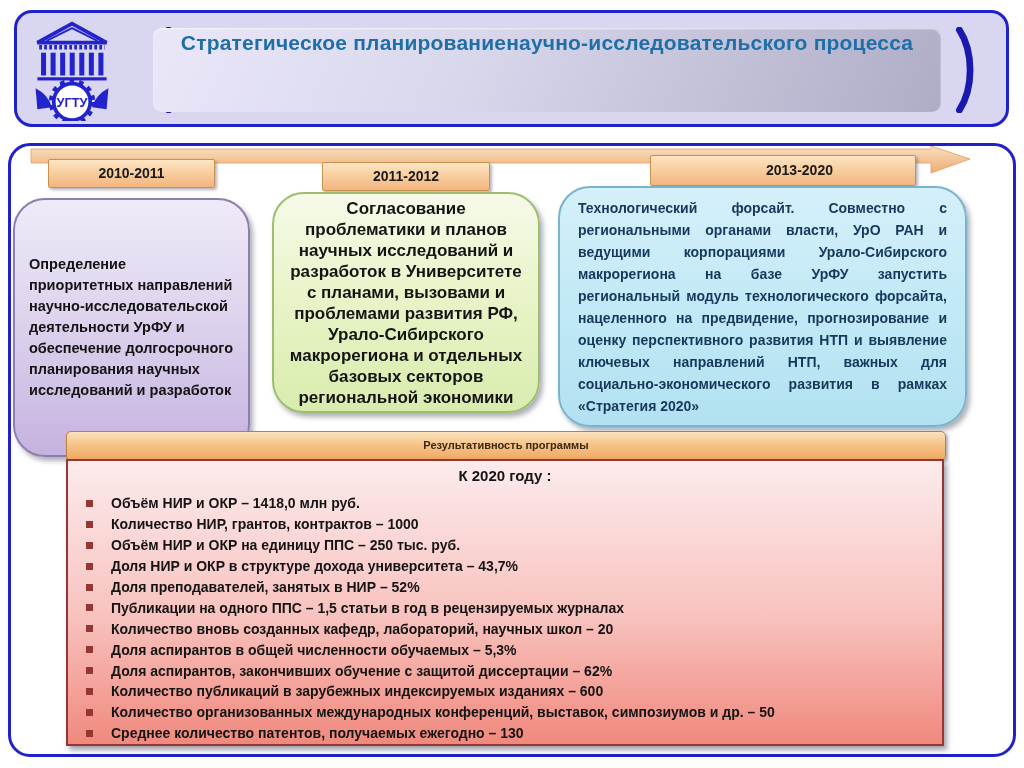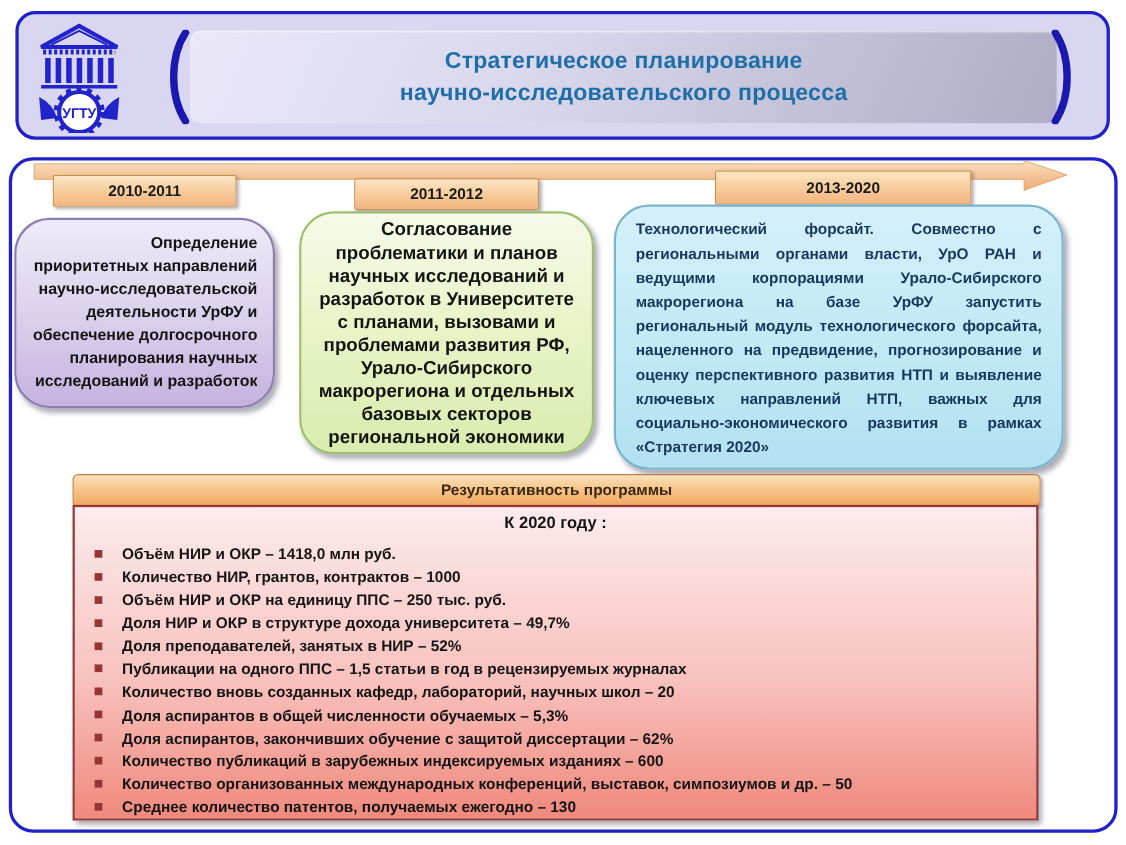--- a/index.html
+++ b/index.html
@@ -10,55 +10,55 @@
   
   .header {
     position:absolute; left:14px; top:10px; width:989px; height:111px;
     background:#D9D6F1; border:3px solid #2021C8; border-radius:18px;
   }
   .logo { position:absolute; left:12px; top:6px; width:86px; height:102px; }
   .bracket { position:absolute; top:14px; width:24px; height:86px; }
   .bracket-left  { left:132px; }
   .bracket-right { left:938px; }
   .banner {
-    position:absolute; left:156px; top:15px; width:788px; height:84px;
+    position:absolute; left:136px; top:15px; width:788px; height:84px;
     background:linear-gradient(115deg,#E9E7F8 0%,#D9D7EC 40%,#AFADC6 100%);
-    border-radius:9px; display:flex; flex-direction:column; justify-content:center;
+    border-radius:9px; display:flex; justify-content:center;
     text-align:center; box-shadow:inset 0 1px 2px rgba(255,255,255,0.7);
   }
   .banner .title-line {
     font-size:21px; font-weight:bold; color:#1E6FA8; line-height:29px; letter-spacing:0.2px;
   }
   
   .main {
     position:absolute; left:8px; top:143px; width:1002px; height:608px;
     background:#ffffff; border:3px solid #2021C8; border-radius:22px;
   }
   .timeline-arrow { position:absolute; left:15px; top:0px; width:950px; height:30px; }
   .year-box {
     position:absolute;
     background:linear-gradient(#FCE5C4 0%,#F8CFA0 45%,#F3B57F 100%);
     border:1px solid #C9914F; border-radius:2px;
     font-size:14px; font-weight:bold; color:#1a1a1a; text-align:center;
     box-shadow:2px 2px 3px rgba(90,90,110,0.45);
   }
   .year-1 { left:37px;  top:13px; width:165px; height:27px; line-height:27px; }
   .year-2 { left:311px; top:16px; width:166px; height:27px; line-height:27px; }
-  .year-3 { left:639px; top:9px;  width:231px; height:29px; line-height:29px; }
+  .year-3 { left:639px; top:9px;  width:231px; height:29px; line-height:29px;padding-left:33px; }
   .stage {
     position:absolute; border-radius:32px; display:flex; align-items:center;
     box-shadow:3px 4px 5px rgba(110,110,130,0.55);
     font-weight:bold;
   }
   .stage-text { width:100%; }
   .stage-purple {
-    left:2px; top:52px; width:237px; height:173px;
+    left:2px; top:52px; width:237px; height:259px;
     background:linear-gradient(#EFEAF8 0%,#DED4EE 45%,#C5B3DF 100%);
     border:2px solid #8E7DAF;
-    font-size:14.5px; line-height:21px; color:#141414; text-align:right;
+    font-size:14.5px; line-height:21px; color:#141414; text-align:left;
     padding:0 14px; box-sizing:border-box;
   }
   .stage-green {
     left:261px; top:46px; width:268px; height:221px;
     background:linear-gradient(#F6FAE9 0%,#E9F4C9 45%,#D9ECAE 100%);
     border:2px solid #9DBE6E;
     font-size:17px; line-height:21px; color:#141414; text-align:center;
     padding:0 13px; box-sizing:border-box;
   }
   .stage-cyan {
@@ -67,21 +67,21 @@
     border:2px solid #7AB4CB;
     font-size:14px; line-height:22px; color:#17375D;
     text-align:justify; padding:0 18px; box-sizing:border-box;
   }
   
   .results-header {
     position:absolute; left:55px; top:285px; width:878px; height:28px;
     background:linear-gradient(#FBE2BE 0%,#F6C globalization88 45%,#F1A862 100%);
     background:linear-gradient(#FBE2BE 0%,#F6C488 45%,#F1A862 100%);
     border:1px solid #BE7E3E; border-radius:5px;
-    font-size:14px; font-weight:bold; color:#3B2612; text-align:center; line-height:27px;
+    font-size:11px; font-weight:bold; color:#3B2612; text-align:center; line-height:27px;
     box-shadow:2px 2px 3px rgba(90,90,110,0.5);
   }
   .results-box {
     position:absolute; left:55px; top:313px; width:878px; height:287px;
     background:linear-gradient(#FCEBED 0%,#F8C2BE 55%,#F0897D 100%);
     border:2px solid #963634; box-sizing:border-box;
     box-shadow:3px 4px 5px rgba(90,90,110,0.55);
   }
   .results-subtitle {
     padding-top:6px; text-align:center; font-size:15px; font-weight:bold; color:#141414; height:23px;
@@ -176,21 +176,21 @@
         <div class="r-item">
           <span class="r-bullet"></span>
           <span class="r-text">Количество НИР, грантов, контрактов – 1000</span>
         </div>
         <div class="r-item">
           <span class="r-bullet"></span>
           <span class="r-text">Объём НИР и ОКР на единицу ППС – 250 тыс. руб.</span>
         </div>
         <div class="r-item">
           <span class="r-bullet"></span>
-          <span class="r-text">Доля НИР и ОКР в структуре дохода университета – 49,7%</span>
+          <span class="r-text">Доля НИР и ОКР в структуре дохода университета – 43,7%</span>
         </div>
         <div class="r-item">
           <span class="r-bullet"></span>
           <span class="r-text">Доля преподавателей, занятых в НИР – 52%</span>
         </div>
         <div class="r-item">
           <span class="r-bullet"></span>
           <span class="r-text">Публикации на одного ППС – 1,5 статьи в год в рецензируемых журналах</span>
         </div>
         <div class="r-item">

